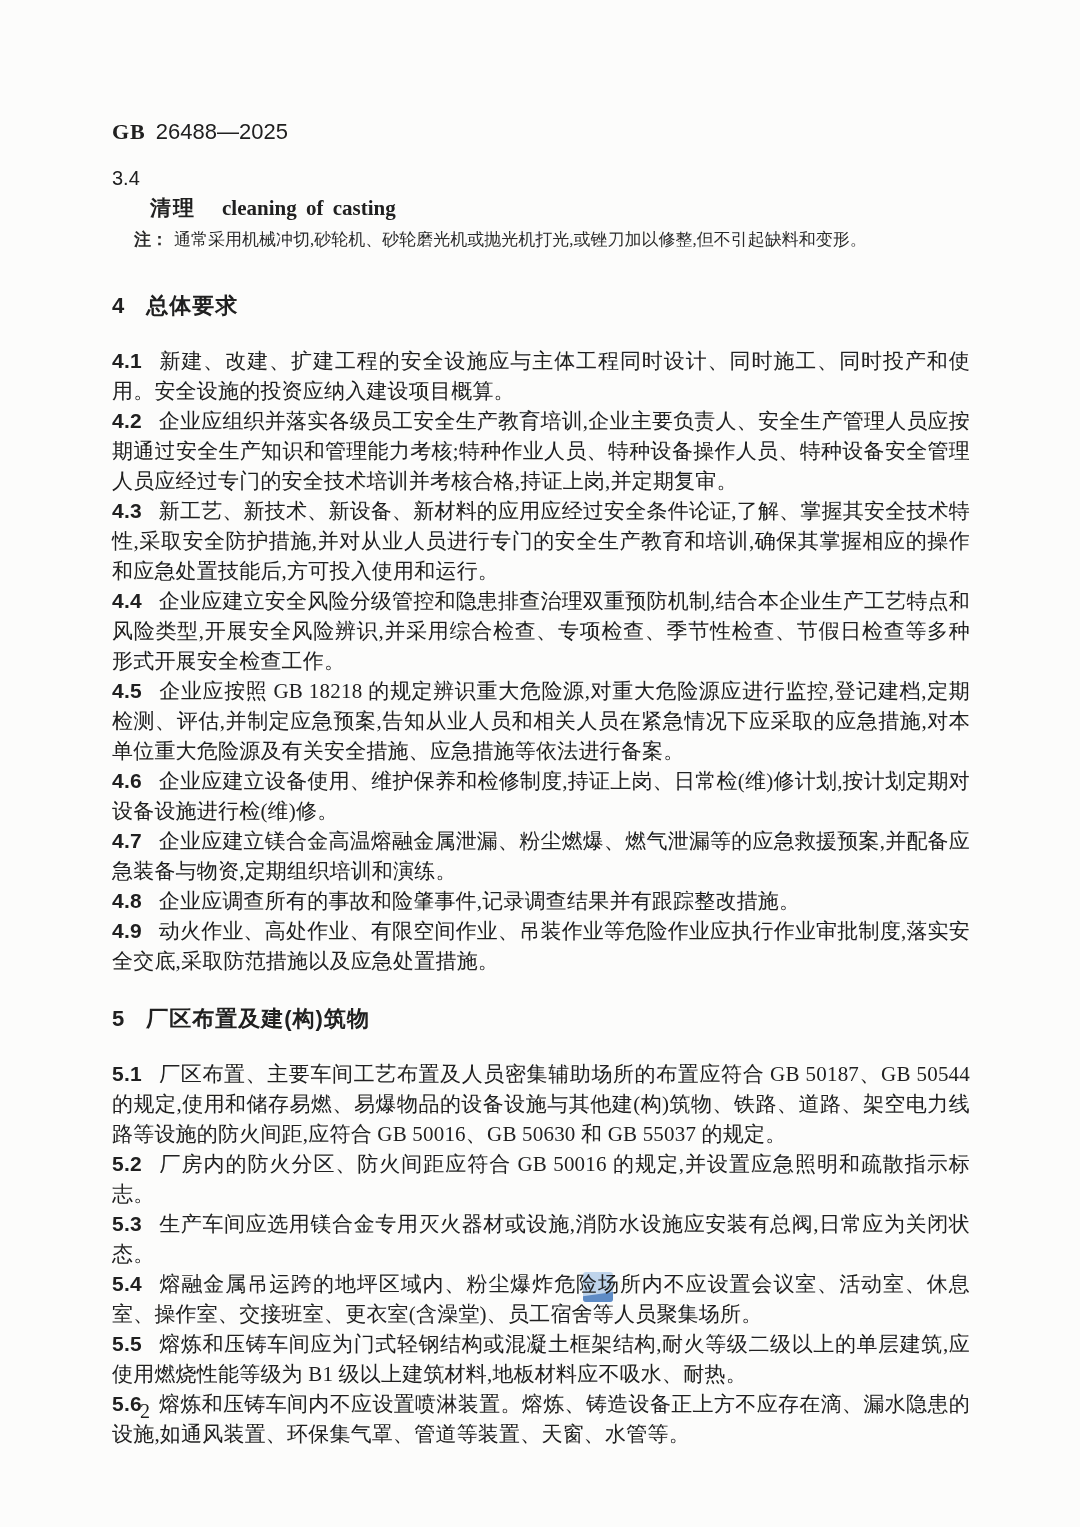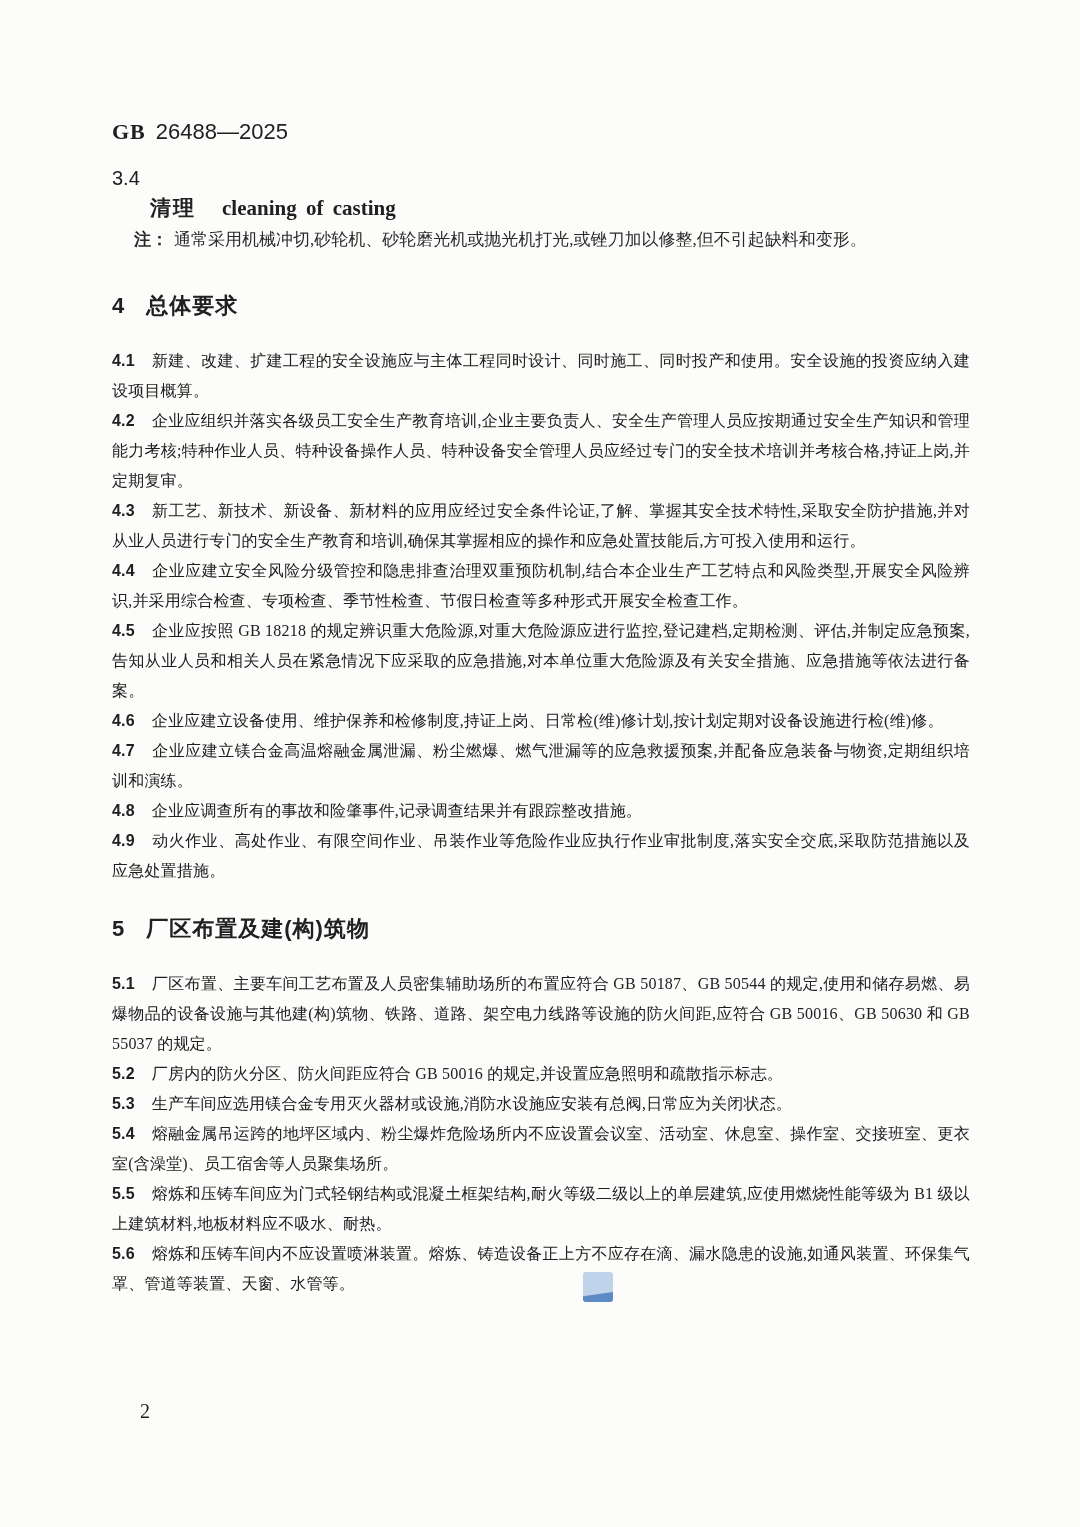--- a/index.html
+++ b/index.html
@@ -109,21 +109,21 @@
     font-size: 22px;
     line-height: 30px;
     letter-spacing: 1px;
   }
   .sh-4 { margin-top: 38px; }
   .sh-5 { margin-top: 28px; }
   .section-heading .sec-num { margin-right: 22px; letter-spacing: 0; }
   .clauses { margin-top: 25px; }
   p.clause {
     margin: 0;
-    font-size: 16px;
+    font-size: 21px;
     line-height: 30px;
     text-align: justify;
     text-justify: inter-ideograph;
     letter-spacing: 0.2px;
   }
   p.clause .num {
     font-family: "Liberation Sans", "DejaVu Sans", sans-serif;
     font-weight: bold;
     margin-right: 17px;
   }

